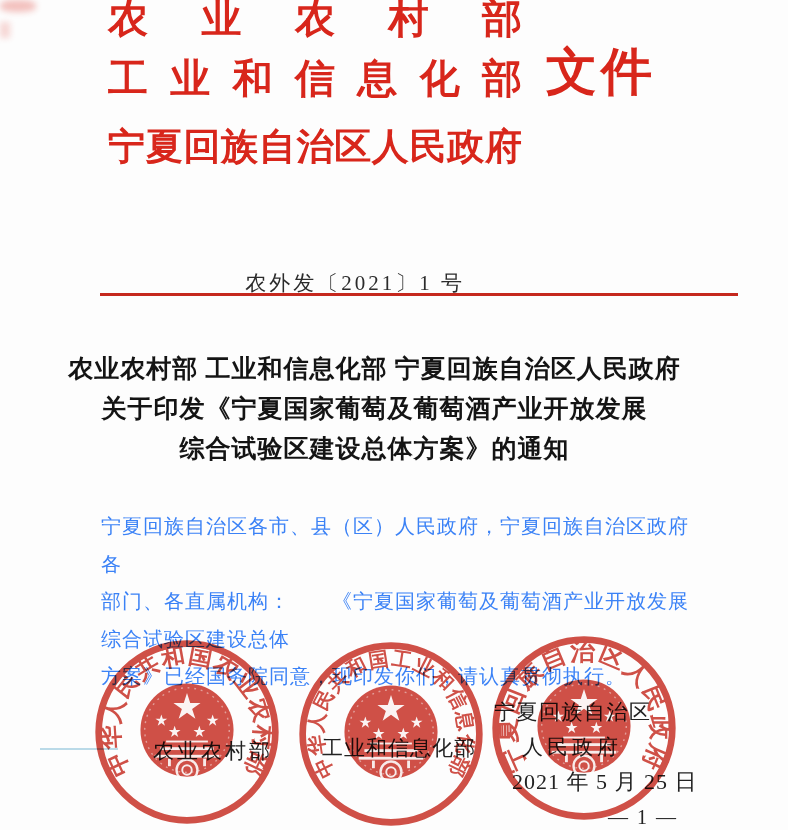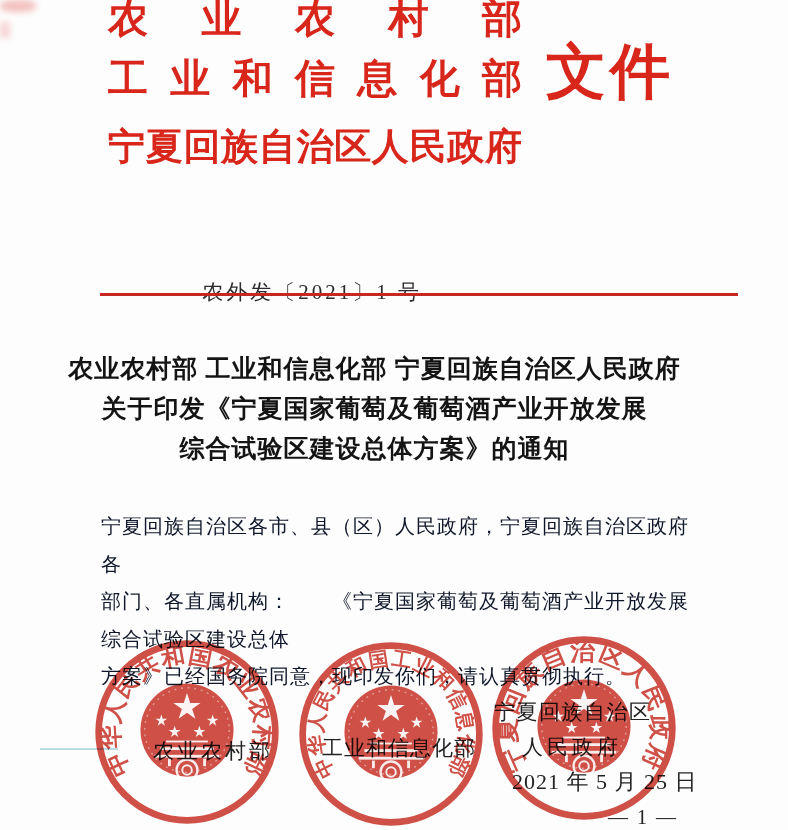--- a/index.html
+++ b/index.html
@@ -9,43 +9,43 @@
   }
   
   .header-line{
     position:absolute;left:108px;width:414px;color:#d8261b;font-weight:700;
     display:flex;justify-content:space-between;white-space:nowrap;
   }
   .header-line-1{top:-5px;font-size:40px;line-height:48px;}
   .header-line-2{top:55px;font-size:40px;line-height:48px;}
   .header-line-3{top:123px;font-size:37px;line-height:48px;}
   .doc-type{
-    position:absolute;left:546px;top:40px;font-size:60px;line-height:64px;
+    position:absolute;left:546px;top:40px;font-size:51px;line-height:64px;
     font-weight:700;color:#d8261b;letter-spacing:4px;white-space:nowrap;
   }
   .corner-smudge{position:absolute;left:0;top:0;width:36px;height:12px;
     background:#d8261b;opacity:.28;filter:blur(3px);border-radius:40%;}
   .corner-smudge2{position:absolute;left:0;top:22px;width:10px;height:16px;
     background:#d8261b;opacity:.18;filter:blur(3px);}
   
   .doc-number{
-    position:absolute;left:0;top:278px;width:624px;text-align:center;
-    font-size:21px;letter-spacing:3px;color:#2b2b2b;
+    position:absolute;left:0;top:269px;width:624px;text-align:center;
+    font-size:21px;letter-spacing:3px;color:#2b2b2b;padding-left:43px;
   }
   .red-rule{position:absolute;left:100px;top:293px;width:638px;height:3px;background:#c5281e;}
   
   .doc-title{
     position:absolute;left:0;top:349px;width:749px;text-align:center;
     font-size:25px;line-height:40px;font-weight:700;color:#141414;
     white-space:pre-line;letter-spacing:1px;
   }
   
   .doc-body{
     position:absolute;left:101px;top:508px;width:606px;
-    font-size:20px;line-height:37.5px;letter-spacing:1px;color:#0f172a;
+    font-size:20px;line-height:37.5px;letter-spacing:1px;color:#3b82f6;
     white-space:pre-line;
   }
   
   .black-layer span{position:absolute;color:#222;white-space:nowrap;z-index:1;}
   .stamp-label-1{left:153px;top:737px;font-size:21px;letter-spacing:3px;}
   .stamp-label-2{left:322px;top:734px;font-size:21px;letter-spacing:1px;}
   .stamp-label-3a{left:494px;top:698px;font-size:21px;letter-spacing:1.5px;}
   .stamp-label-3b{left:522px;top:733px;font-size:21px;letter-spacing:4px;}
   .doc-date{left:512px;top:767px;font-size:22px;letter-spacing:1px;}
   .page-number{left:608px;top:806px;font-size:20px;letter-spacing:2px;}

